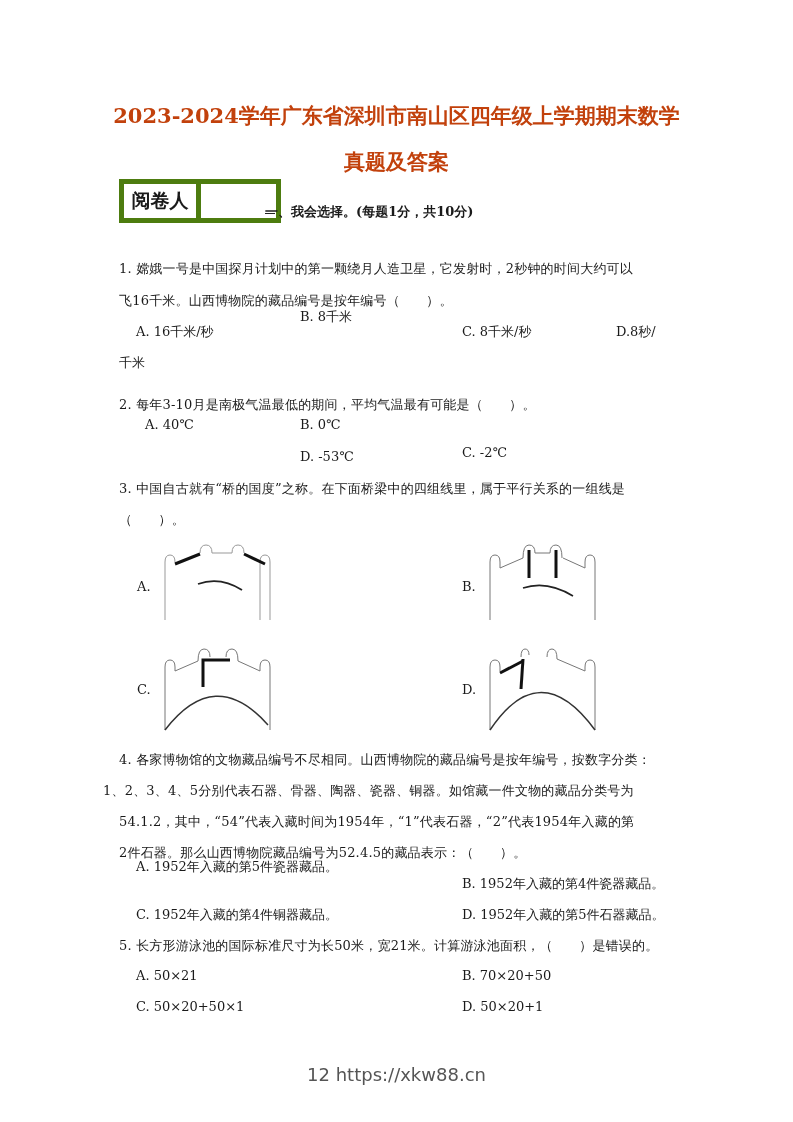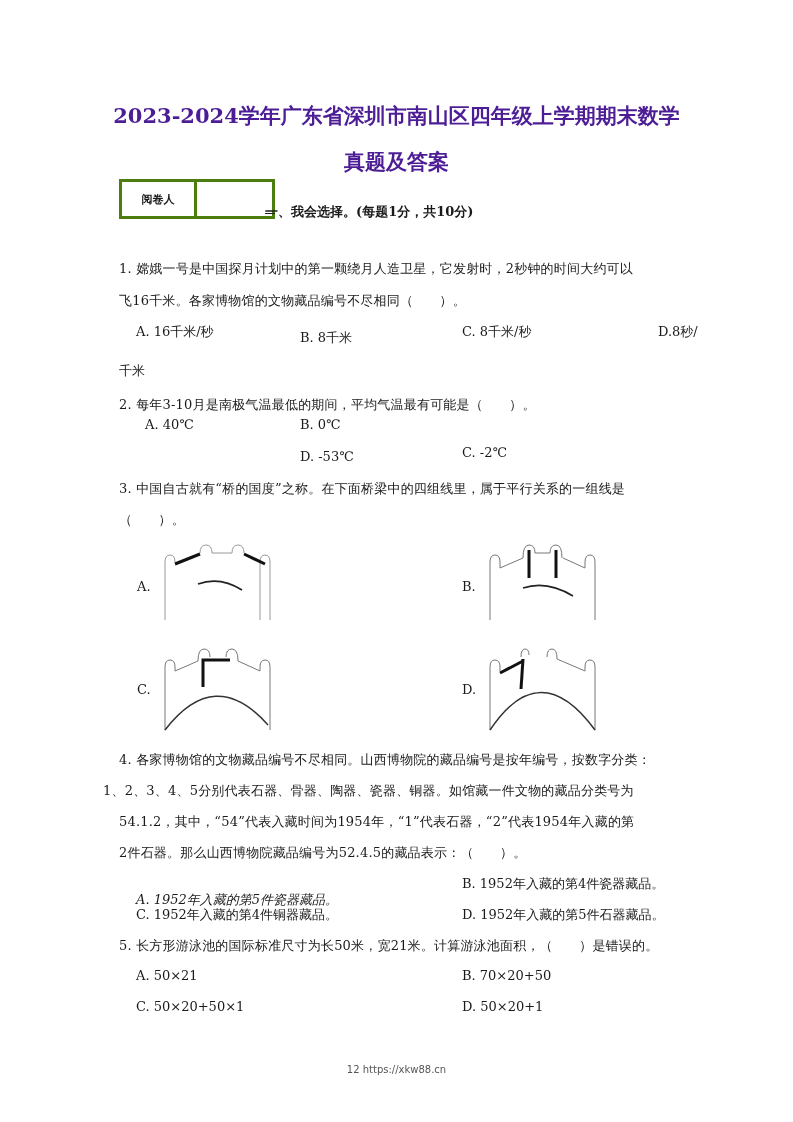--- a/index.html
+++ b/index.html
@@ -4,46 +4,46 @@
 <style>
   html, body { margin: 0; padding: 0; background: #ffffff; }
   body {
     width: 793px; height: 1122px; position: relative; overflow: hidden;
     font-family: "DejaVu Serif", "Liberation Serif", serif;
     color: #1a1a1a;
   }
   .title {
     position: absolute; left: 0; width: 793px; text-align: center;
     font-family: "DejaVu Serif", serif; font-weight: bold; font-size: 21px;
-    color: #4c1d95;
+    color: #c2410c;
   }
   .t1 { top: 102px; }
   .t2 { top: 148px; }
   .score-table {
     position: absolute; left: 119px; top: 179px;
     border-collapse: collapse;
   }
   .score-table td {
-    border: 3px solid #4d7c0f; width: 72px; height: 34px;
-    text-align: center; font-size: 11px; font-weight: bold; padding: 0;
+    border: 5px solid #4d7c0f; width: 72px; height: 34px;
+    text-align: center; font-size: 19px; font-weight: bold; padding: 0;
   }
   .score-table td.val { width: 75px; }
   .section-head {
     position: absolute; left: 265px; top: 203px; font-size: 13px; font-weight: bold;
   }
   .section-head::before {
     content: ""; position: absolute; left: 0; top: 10px; width: 10px; height: 1px; background: #222;
   }
   .line { position: absolute; font-size: 13px; white-space: nowrap; letter-spacing: 0.2px; }
   .opt { position: absolute; font-size: 13px; white-space: nowrap; }
   .fig { position: absolute; }
   .fig-label { position: absolute; font-size: 13px; }
   .footer {
     position: absolute; left: 0; width: 793px; top: 1064px; text-align: center;
-    font-family: "DejaVu Sans", sans-serif; font-size: 10px; color: #555;
+    font-family: "DejaVu Sans", sans-serif; font-size: 18px; color: #555;
   }
 </style>
 </head>
 <body>
 
 <div>
 
   <div class="title t1">2023-2024学年广东省深圳市南山区四年级上学期期末数学</div>
   <div class="title t2">真题及答案</div>
 
@@ -52,26 +52,26 @@
         <tr>
       <td>阅卷人</td>
       <td class="val"></td>
     </tr>
   </tbody>
     </table>
 
   <div class="section-head">一、我会选择。(每题1分，共10分)</div>
 
   <div class="line" style="left:119px; top:260px;">1. 嫦娥一号是中国探月计划中的第一颗绕月人造卫星，它发射时，2秒钟的时间大约可以</div>
-  <div class="line" style="left:119px; top:292px;">飞16千米。各家博物馆的文物藏品编号不尽相同（　　）。</div>
+  <div class="line" style="left:119px; top:292px;">飞16千米。山西博物院的藏品编号是按年编号（　　）。</div>
   <div class="opt" style="left:136px; top:323px;">A. 16千米/秒</div>
-  <div class="opt" style="left:300px; top:329px;">B. 8千米</div>
+  <div class="opt" style="left:300px; top:308px;">B. 8千米</div>
   <div class="opt" style="left:462px; top:323px;">C. 8千米/秒</div>
-  <div class="opt" style="left:658px; top:323px;text-align:right;">D.8秒/</div>
-  <div class="opt" style="left:119px; top:354px;margin-top:8px;">千米</div>
+  <div class="opt" style="left:616px; top:323px;text-align:right;">D.8秒/</div>
+  <div class="opt" style="left:119px; top:354px;">千米</div>
 
   <div class="line" style="left:119px; top:396px;">2. 每年3-10月是南极气温最低的期间，平均气温最有可能是（　　）。</div>
   <div class="opt" style="left:136px; top:417px;margin-left:9px;">A. 40℃</div>
   <div class="opt" style="left:300px; top:417px;">B. 0℃</div>
   <div class="opt" style="left:462px; top:417px;margin-top:28px;">C. -2℃</div>
   <div class="opt" style="left:300px; top:449px;">D. -53℃</div>
 
   <div class="line" style="left:119px; top:480px;">3. 中国自古就有“桥的国度”之称。在下面桥梁中的四组线里，属于平行关系的一组线是</div>
   <div class="line" style="left:119px; top:511px;">（　　）。</div>
 
@@ -133,21 +133,21 @@
       <path d="M15 28 L38 16"></path>
       <path d="M38 14 L36 44"></path>
     </g>
     <path d="M5 85 Q55 10 110 85" fill="none" stroke="#333" stroke-width="1.5"></path>
   </svg>
 
   <div class="line" style="left:119px; top:751px;">4. 各家博物馆的文物藏品编号不尽相同。山西博物院的藏品编号是按年编号，按数字分类：</div>
   <div class="line" style="left:103px; top:782px;">1、2、3、4、5分别代表石器、骨器、陶器、瓷器、铜器。如馆藏一件文物的藏品分类号为</div>
   <div class="line" style="left:119px; top:813px;">54.1.2，其中，“54”代表入藏时间为1954年，“1”代表石器，“2”代表1954年入藏的第</div>
   <div class="line" style="left:119px; top:844px;">2件石器。那么山西博物院藏品编号为52.4.5的藏品表示：（　　）。</div>
-  <div class="opt" style="left:136px; top:891px;font-style:italic;">A. 1952年入藏的第5件瓷器藏品。</div>
+  <div class="opt" style="left:136px; top:858px;">A. 1952年入藏的第5件瓷器藏品。</div>
   <div class="opt" style="left:462px; top:875px;">B. 1952年入藏的第4件瓷器藏品。</div>
   <div class="opt" style="left:136px; top:906px;">C. 1952年入藏的第4件铜器藏品。</div>
   <div class="opt" style="left:462px; top:906px;">D. 1952年入藏的第5件石器藏品。</div>
 
   <div class="line" style="left:119px; top:937px;">5. 长方形游泳池的国际标准尺寸为长50米，宽21米。计算游泳池面积，（　　）是错误的。</div>
   <div class="opt" style="left:136px; top:968px;">A. 50×21</div>
   <div class="opt" style="left:462px; top:968px;">B. 70×20+50</div>
   <div class="opt" style="left:136px; top:999px;">C. 50×20+50×1</div>
   <div class="opt" style="left:462px; top:999px;">D. 50×20+1</div>
 

